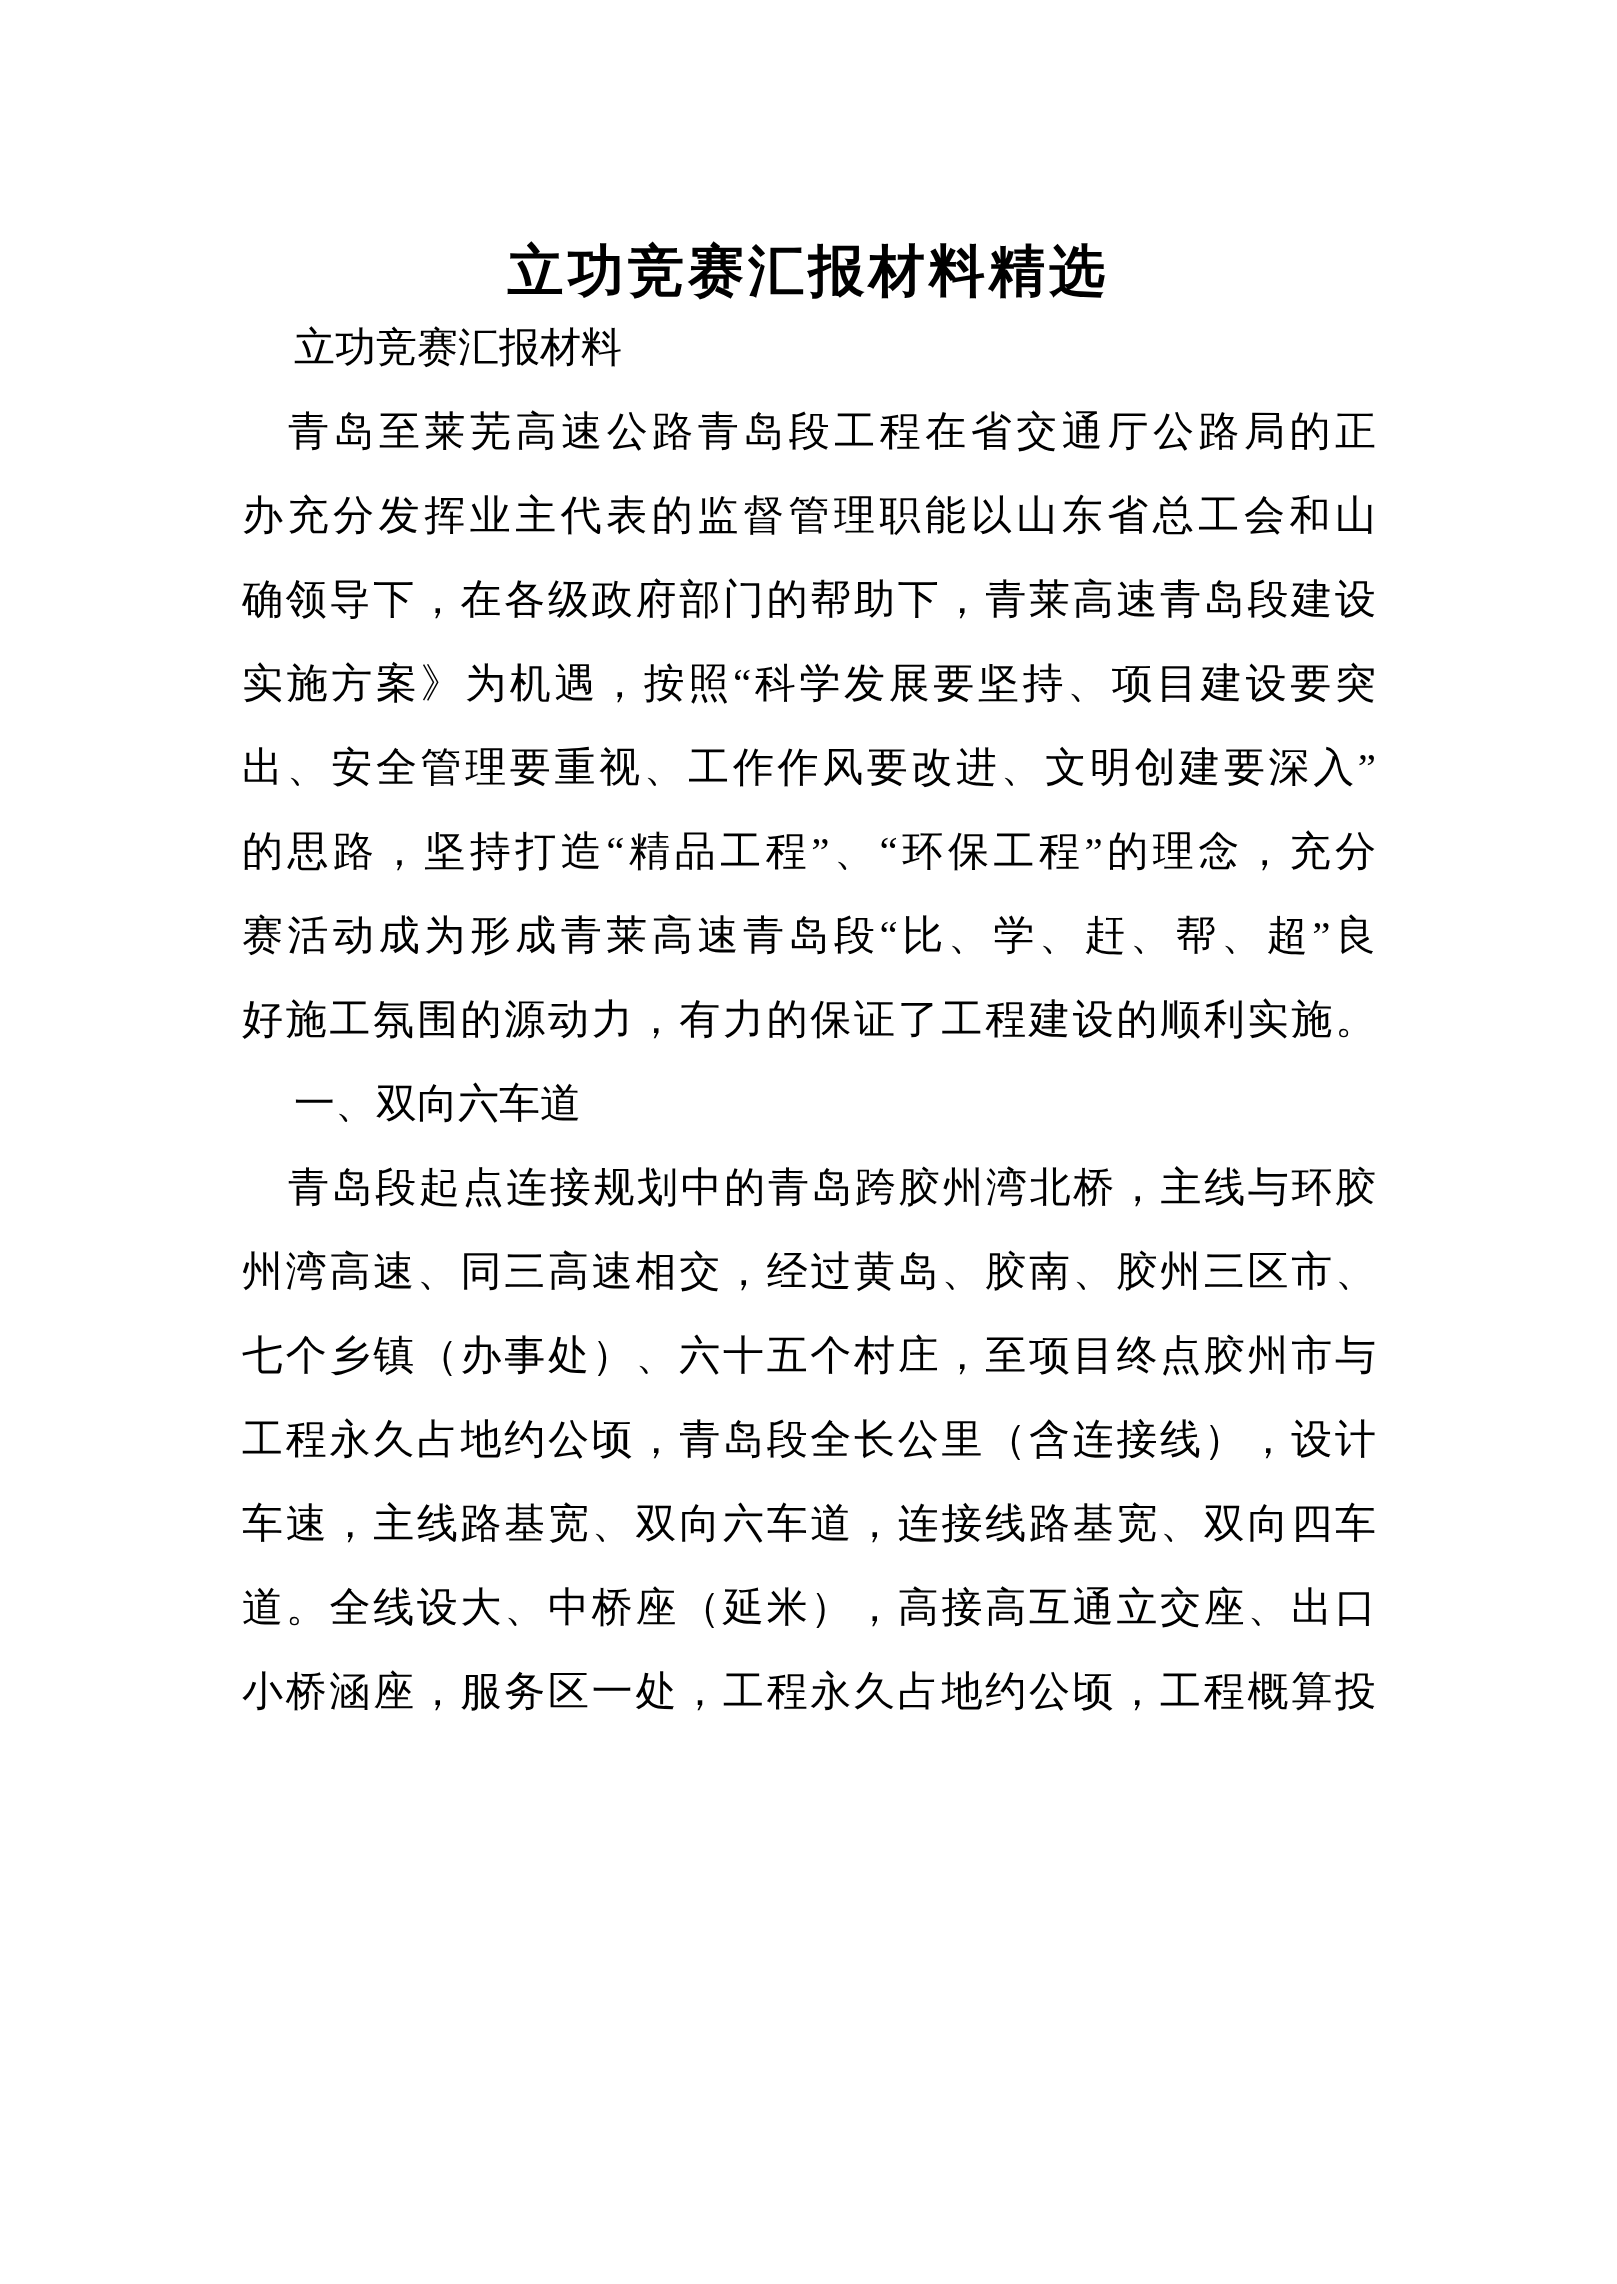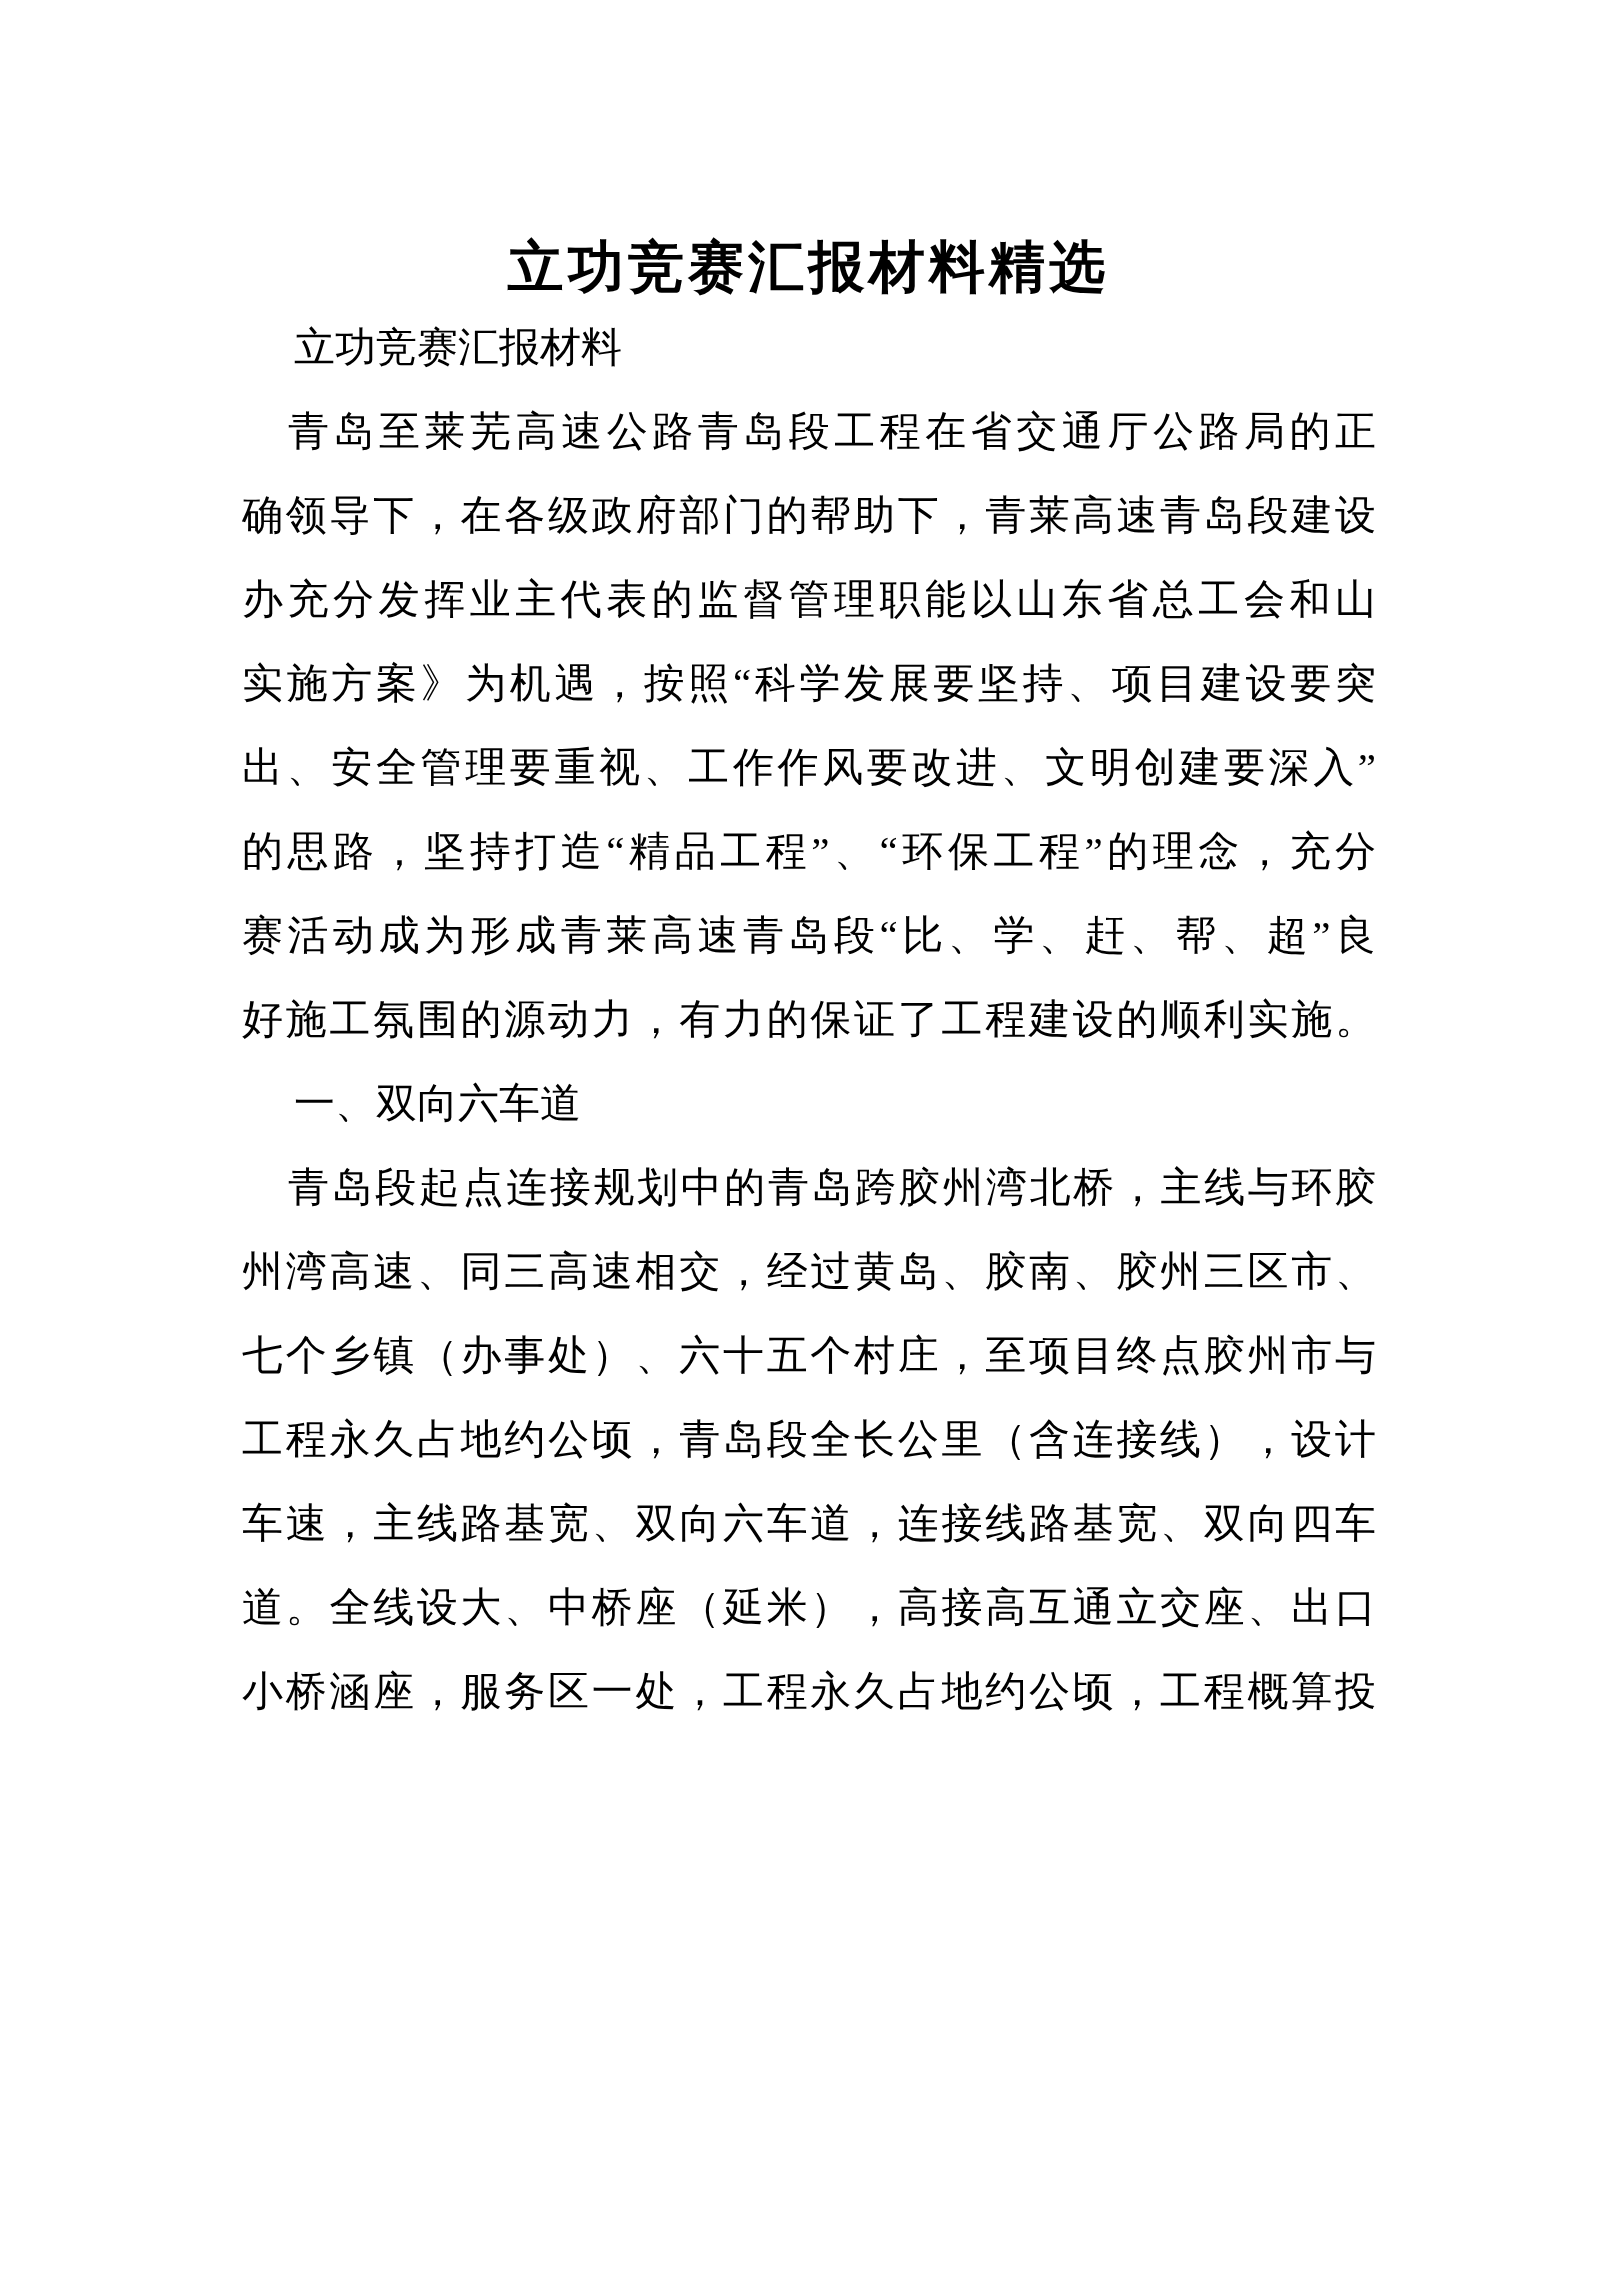--- a/index.html
+++ b/index.html
@@ -15,21 +15,21 @@
     overflow: hidden;
     font-family: "Liberation Serif", serif;
     color: #000000;
   }
   .doc-title {
     position: absolute;
     top: 200px;
     left: 0;
     width: 100%;
     text-align: center;
-    font-family: Liberation Mono, monospace;
+    font-family: Liberation Serif, serif;
     font-weight: 700;
     font-size: 56px;
     letter-spacing: 4.2px;
     line-height: 1.2;
     white-space: nowrap;
   }
   .body-text {
     position: absolute;
     left: 242px;
     top: 305px;
@@ -65,22 +65,22 @@
   <h1 class="doc-title">立功竞赛汇报材料精选</h1>
 
   <div class="body-text">
 
     <div class="para">
       <div class="ln short ind">立功竞赛汇报材料</div>
     </div>
 
     <div class="para">
       <div class="ln ind">青岛至莱芜高速公路青岛段工程在省交通厅公路局的正</div>
+      <div class="ln">办充分发挥业主代表的监督管理职能以山东省总工会和山</div>
       <div class="ln">确领导下，在各级政府部门的帮助下，青莱高速青岛段建设</div>
-      <div class="ln">办充分发挥业主代表的监督管理职能以山东省总工会和山</div>
       <div class="ln">实施方案》为机遇，按照“科学发展要坚持、项目建设要突</div>
       <div class="ln">出、安全管理要重视、工作作风要改进、文明创建要深入”</div>
       <div class="ln">的思路，坚持打造“精品工程”、“环保工程”的理念，充分</div>
       <div class="ln">赛活动成为形成青莱高速青岛段“比、学、赶、帮、超”良</div>
       <div class="ln">好施工氛围的源动力，有力的保证了工程建设的顺利实施。</div>
     </div>
 
     <div class="para">
       <div class="ln short ind">一、双向六车道</div>
     </div>

